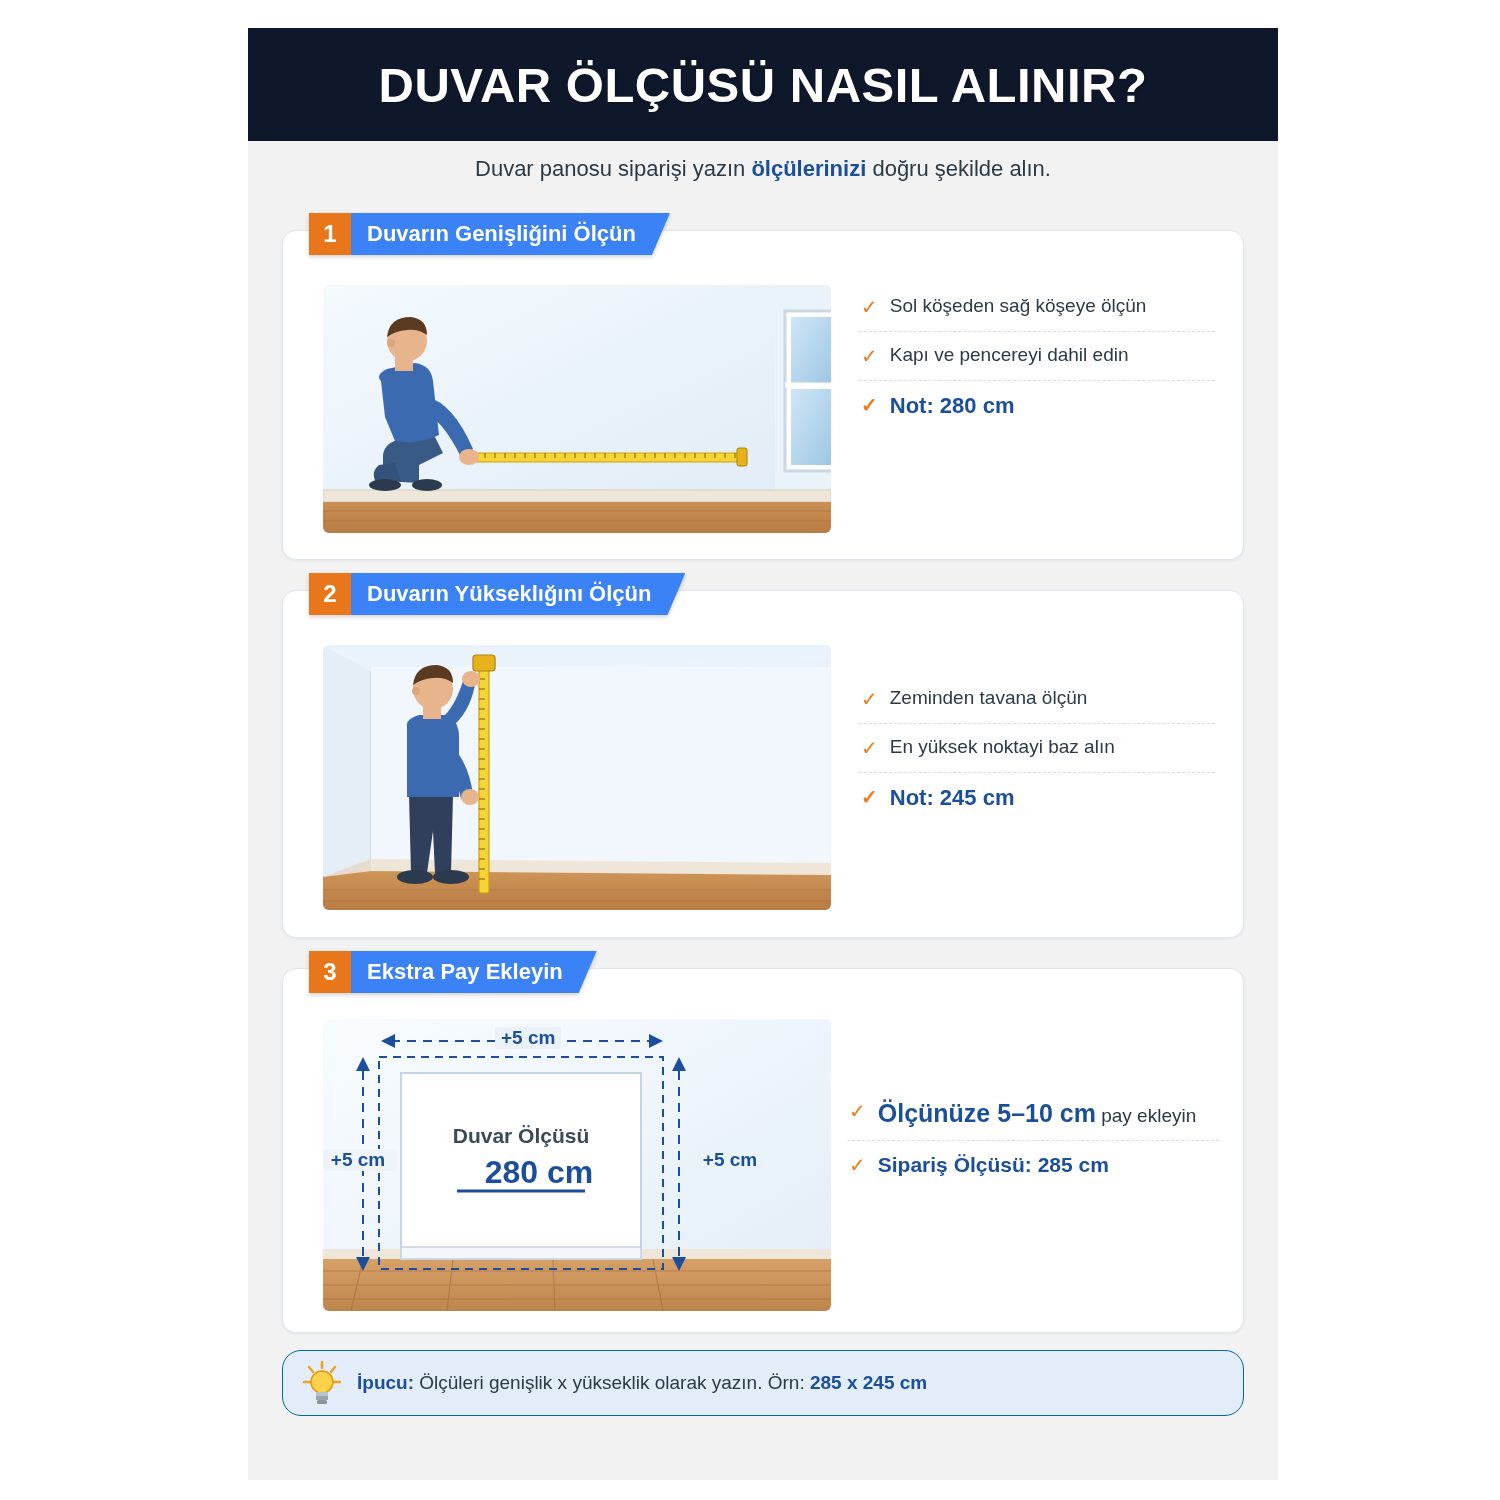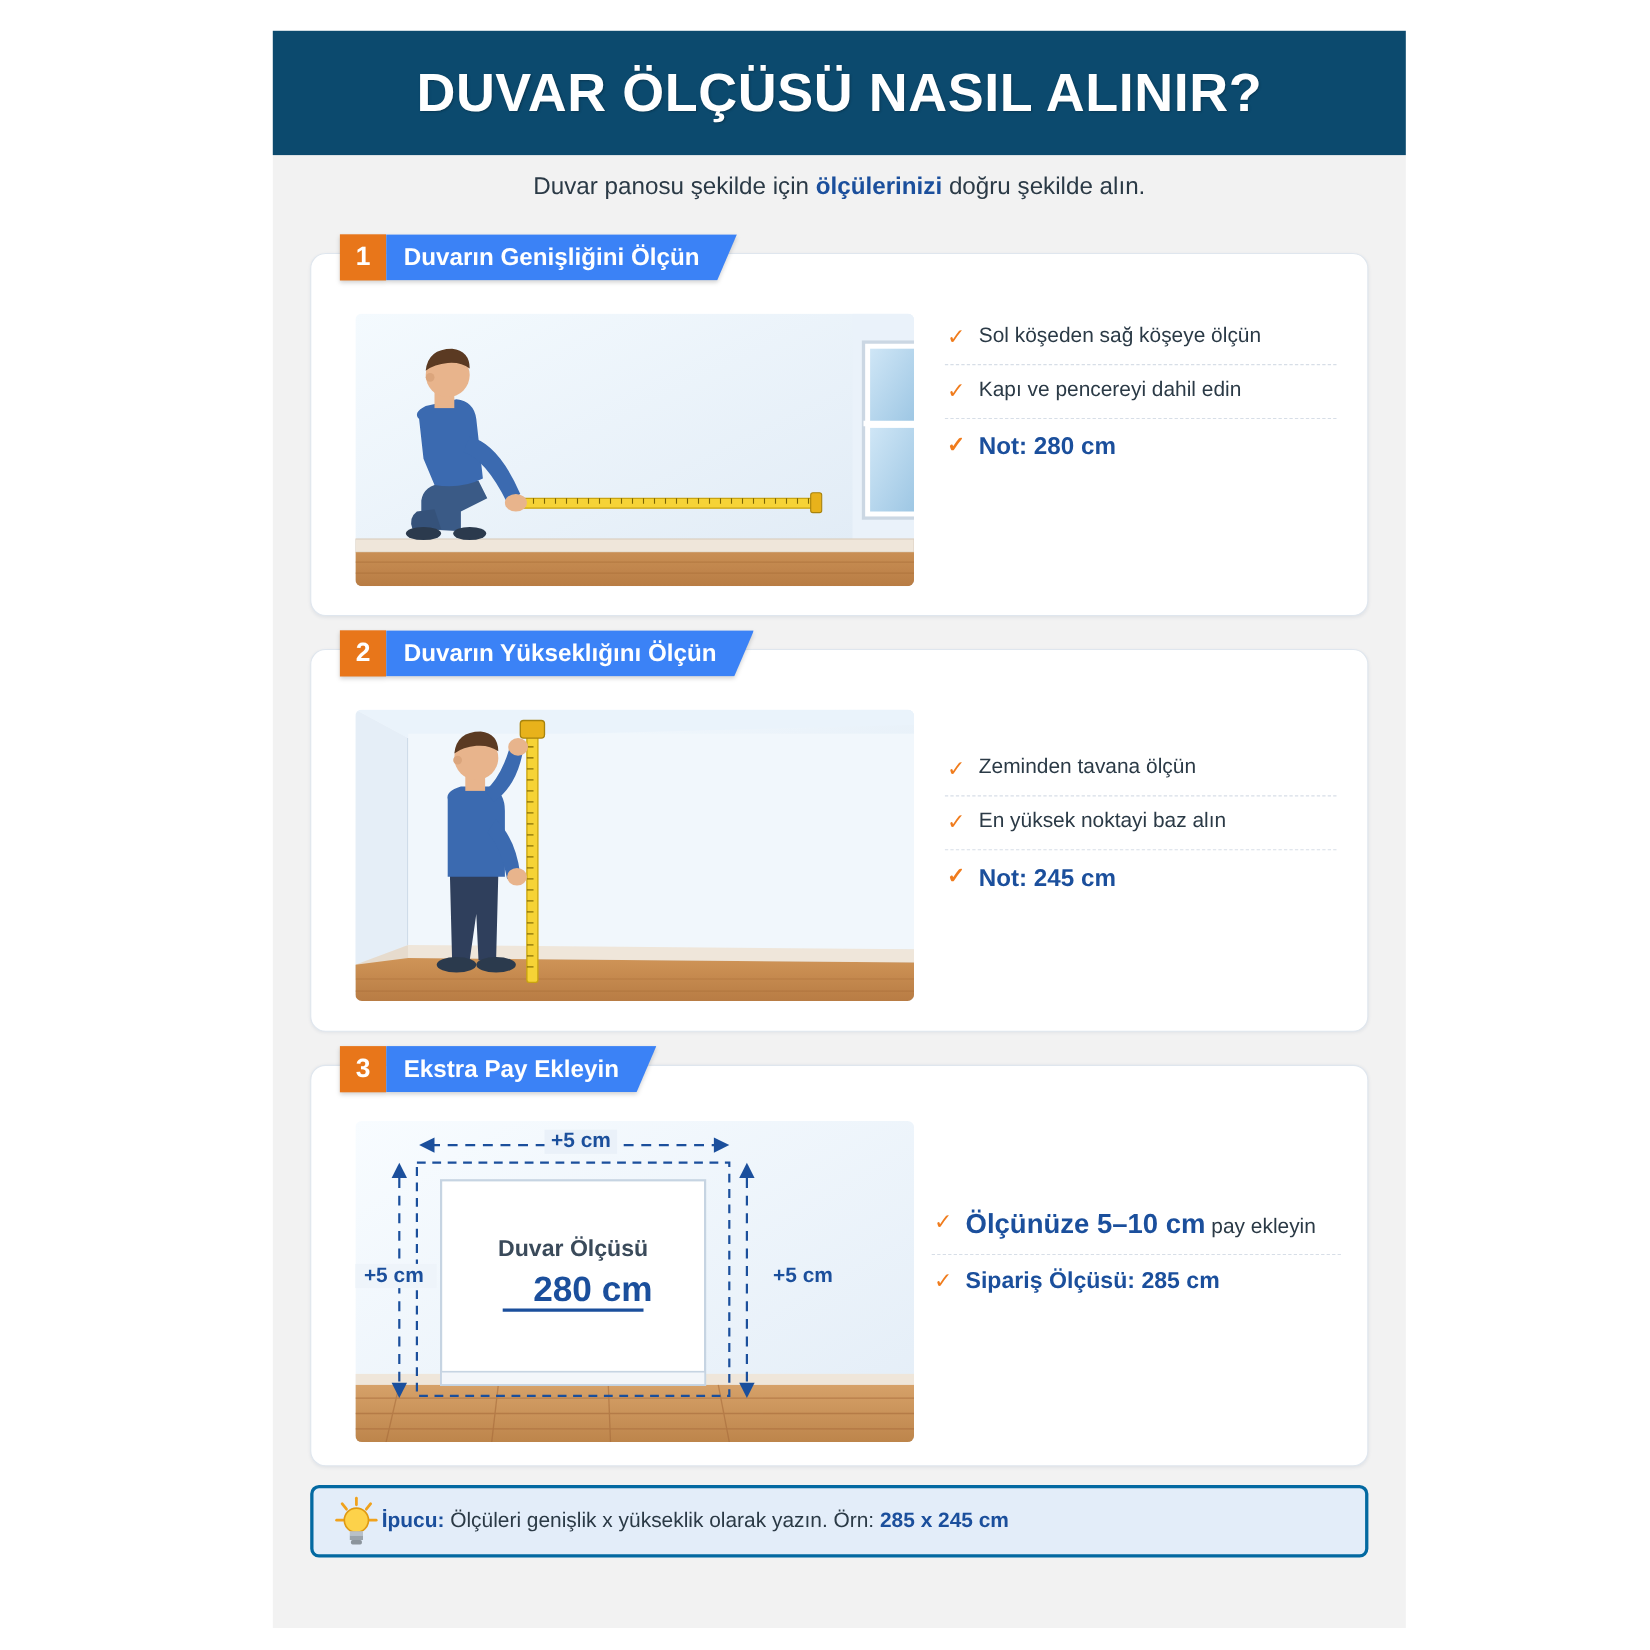--- a/index.html
+++ b/index.html
@@ -11,21 +11,21 @@
   .poster {
     position: absolute;
     left: 248px; top: 28px;
     width: 1030px; height: 1452px;
     background: #f2f2f2;
   }
   
   .header {
     position: absolute; left: 0; top: 0;
     width: 1030px; height: 113px;
-    background: #0c4a6e;
+    background: #0f172a;
     display: flex; align-items: center; justify-content: center;
   }
   .header-title {
     color: #ffffff;
     font-size: 49px;
     font-weight: bold;
     letter-spacing: 0.5px;
     text-align: center;
     text-shadow: 1px 1px 2px rgba(0,0,0,0.25);
   }
@@ -103,43 +103,43 @@
     border-radius: 6px;
     overflow: hidden;
     margin-top: 10px;
   }
   
   .tip {
     position: absolute;
     left: 34px; top: 1322px;
     width: 962px; height: 66px;
     background: #e3edf9;
-    border: 3px solid #0369a1;
-    border-radius: 8px;
+    border: 1px solid #0369a1;
+    border-radius: 19px;
     display: flex; align-items: center;
     padding-left: 18px;
-    gap: 2px;
+    gap: 14px;
     font-size: 19px;
     color: #2b3a46;
   }
   .tip b { color: #1b4f9c; }
   .tip .bulbwrap { width: 42px; height: 46px; flex: none; position: relative; }
   .tip-text .orn { font-weight: bold; color: #1b4f9c; }
 </style>
 </head>
 <body>
 
 <div class="poster">
 
   <div class="header">
     <div class="header-title">DUVAR ÖLÇÜSÜ NASIL ALINIR?</div>
   </div>
 
   <div class="subtitle">
-    <span>Duvar panosu şekilde için </span><b>ölçülerinizi</b><span> doğru şekilde alın.</span>
+    <span>Duvar panosu siparişi yazın </span><b>ölçülerinizi</b><span> doğru şekilde alın.</span>
   </div>
 
   <div class="card" id="card1">
     <div class="ribbon">
       <div class="ribbon-num">1</div>
       <div class="ribbon-label">Duvarın Genişliğini Ölçün</div>
     </div>
 
     <div class="scene" style="top:44px; width:508px; height:248px;">
       <svg width="508" height="248" viewBox="0 0 508 248">

